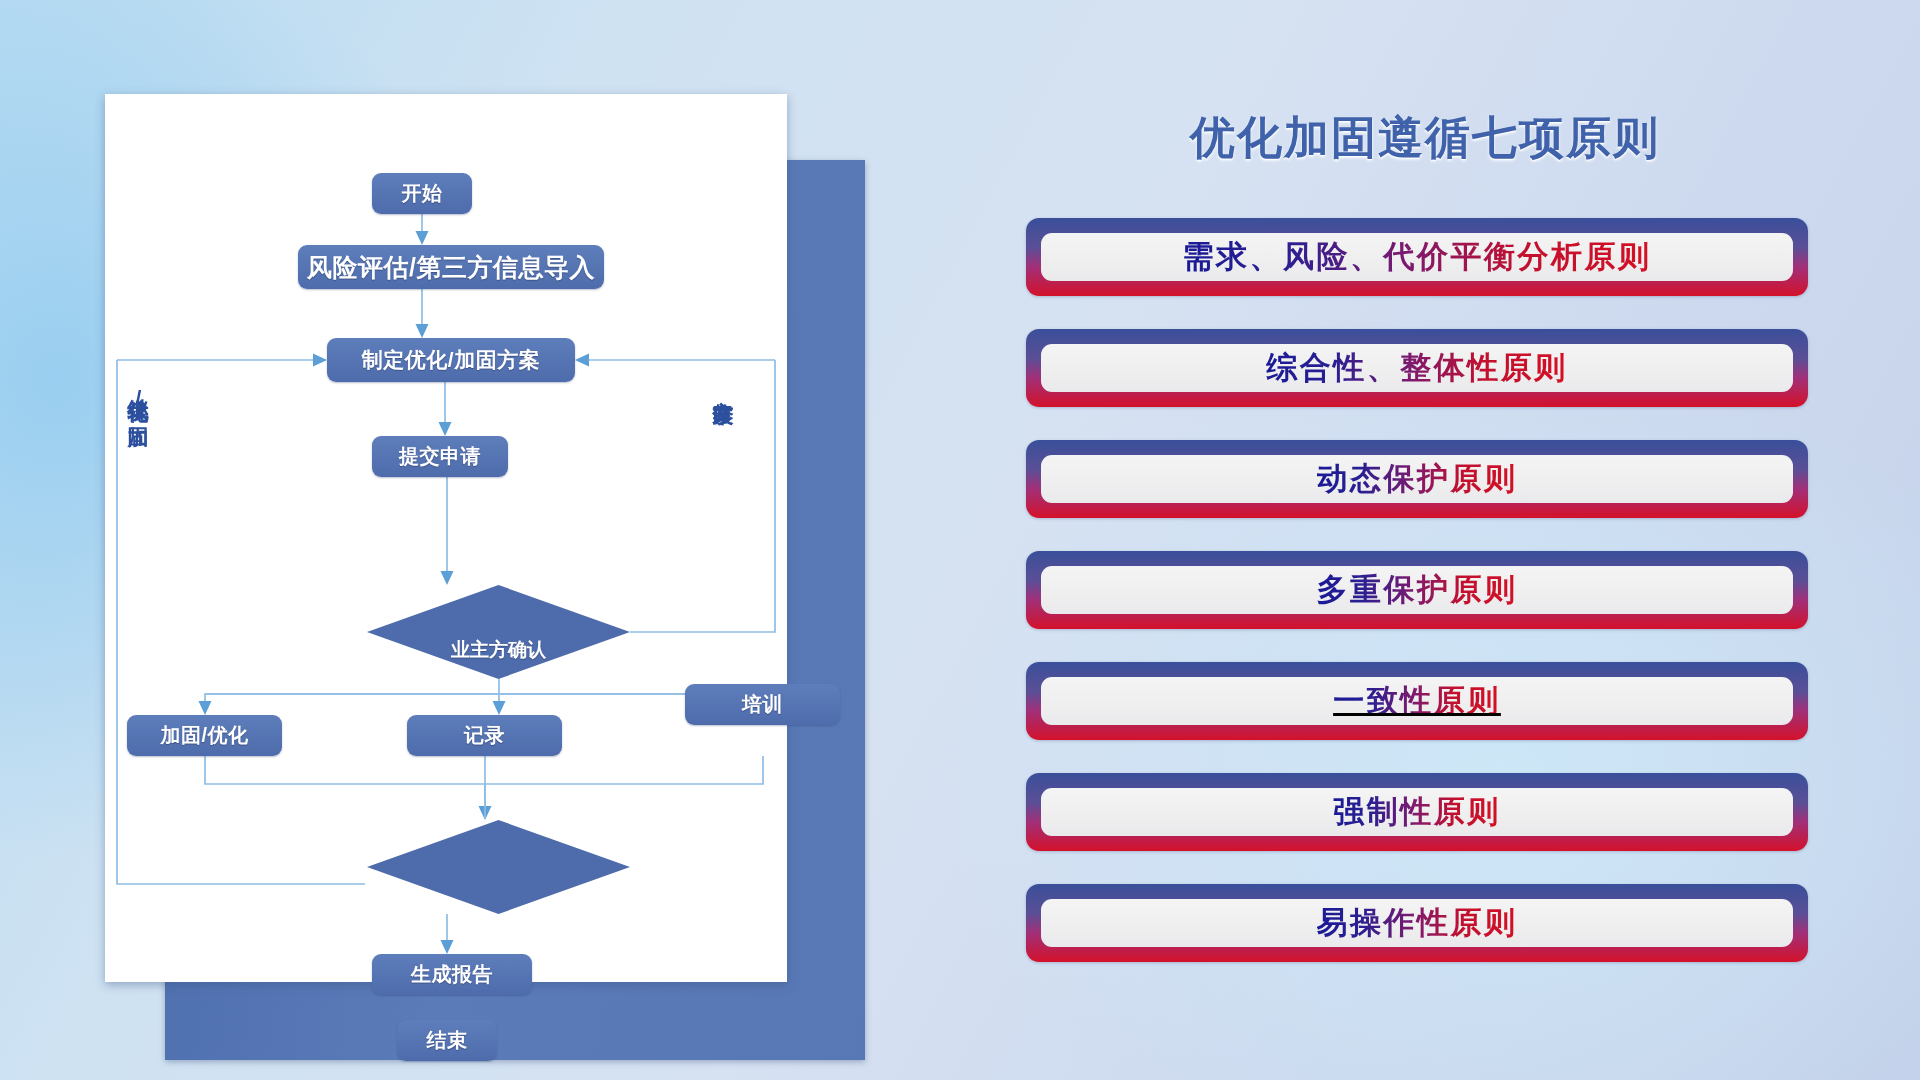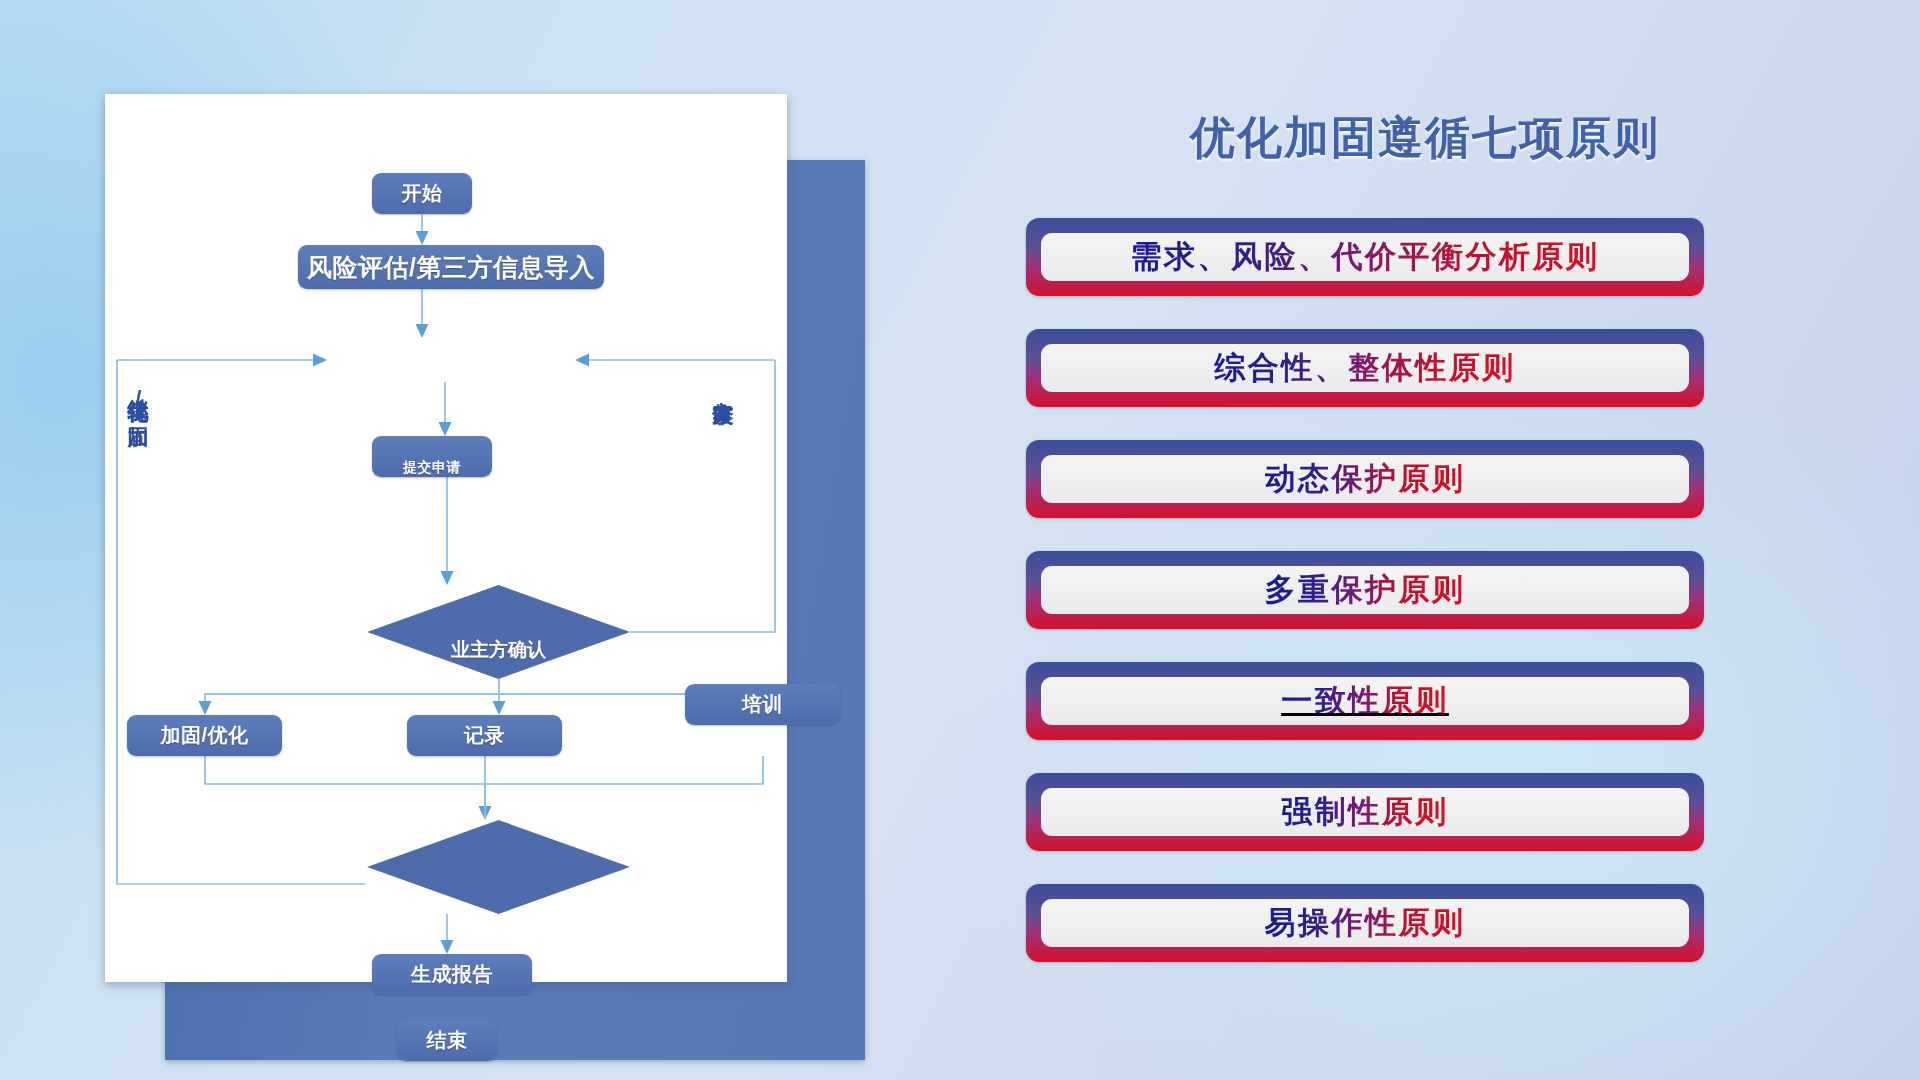--- a/index.html
+++ b/index.html
@@ -110,21 +110,21 @@
     font-size: 45px;
     font-weight: bold;
     color: #3f62ab;
     letter-spacing: 2px;
     text-shadow: 0 2px 3px rgba(255,255,255,0.85), 0 1px 0 rgba(255,255,255,0.9);
   }
 
   .p-card {
     position: absolute;
     left: 6px;
-    width: 678px;
+    width: 782px;
     height: 78px;
     border-radius: 13px;
     padding: 15px;
     box-sizing: border-box;
     background: linear-gradient(180deg, #3a4f9a 0%, #5a4f96 38%, #a0307a 62%, #d4112a 100%);
     box-shadow: 0 1px 3px rgba(70,80,130,0.30);
   }
 
   .p-card-inner {
     width: 100%;
@@ -209,22 +209,25 @@
       </svg>
 
       <div class="node" style="left:267px; top:60px; width:100px; height:41px; font-size:20px;margin-top:19px;">
         <span>开始</span>
       </div>
 
       <div class="node" style="left:193px; top:151px; width:306px; height:44px; font-size:25px;">
         <span>风险评估/第三方信息导入</span>
       </div>
 
-
-      <div class="node" style="left:267px; top:342px; width:120px; height:41px; font-size:14px;align-items:flex-end;">
+      <div class="node" style="left:222px; top:244px; width:248px; height:44px; font-size:21px;">
+        <span>制定优化/加固方案</span>
+      </div>
+
+      <div class="node" style="left:267px; top:342px; width:136px; height:41px; font-size:20px;">
         <span>提交申请</span>
       </div>
 
       <svg style="position:absolute; left:262px; top:491px;" width="263" height="94">
         <polygon points="131.5,0 263,47 131.5,94 0,47" fill="#4e6cab"></polygon>
       </svg>
       <div class="diamond-text" style="left:262px; top:475px; width:263px; height:94px; font-size:19px;align-items:flex-end;">
         <span>业主方确认</span>
       </div>
 

